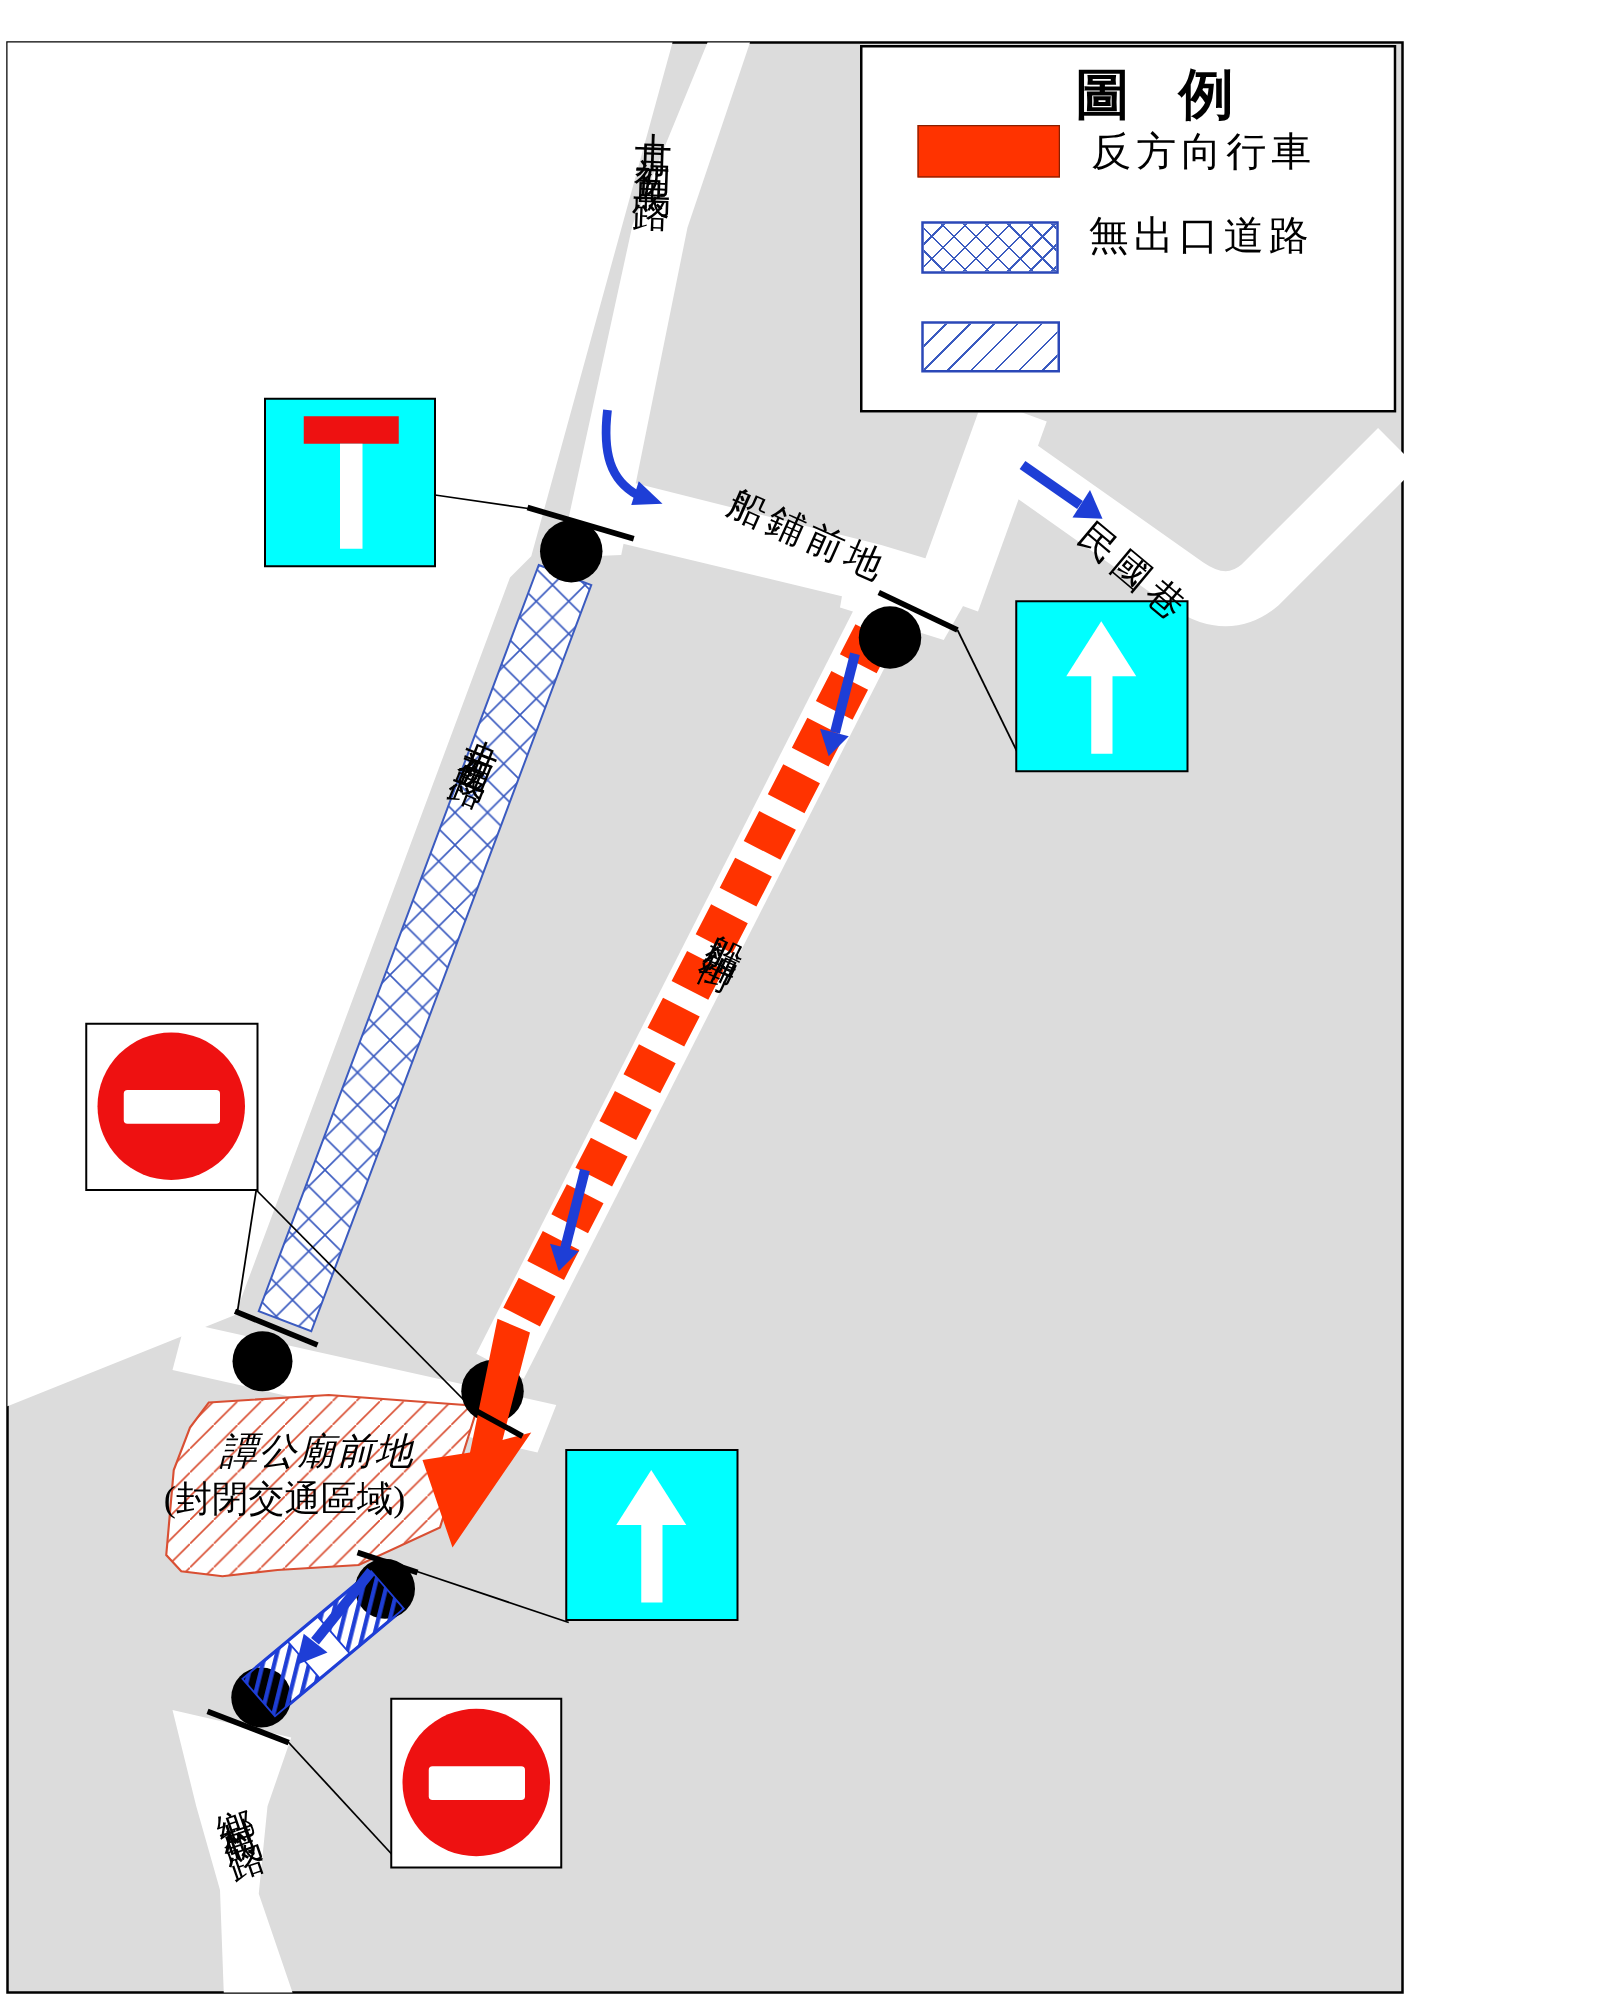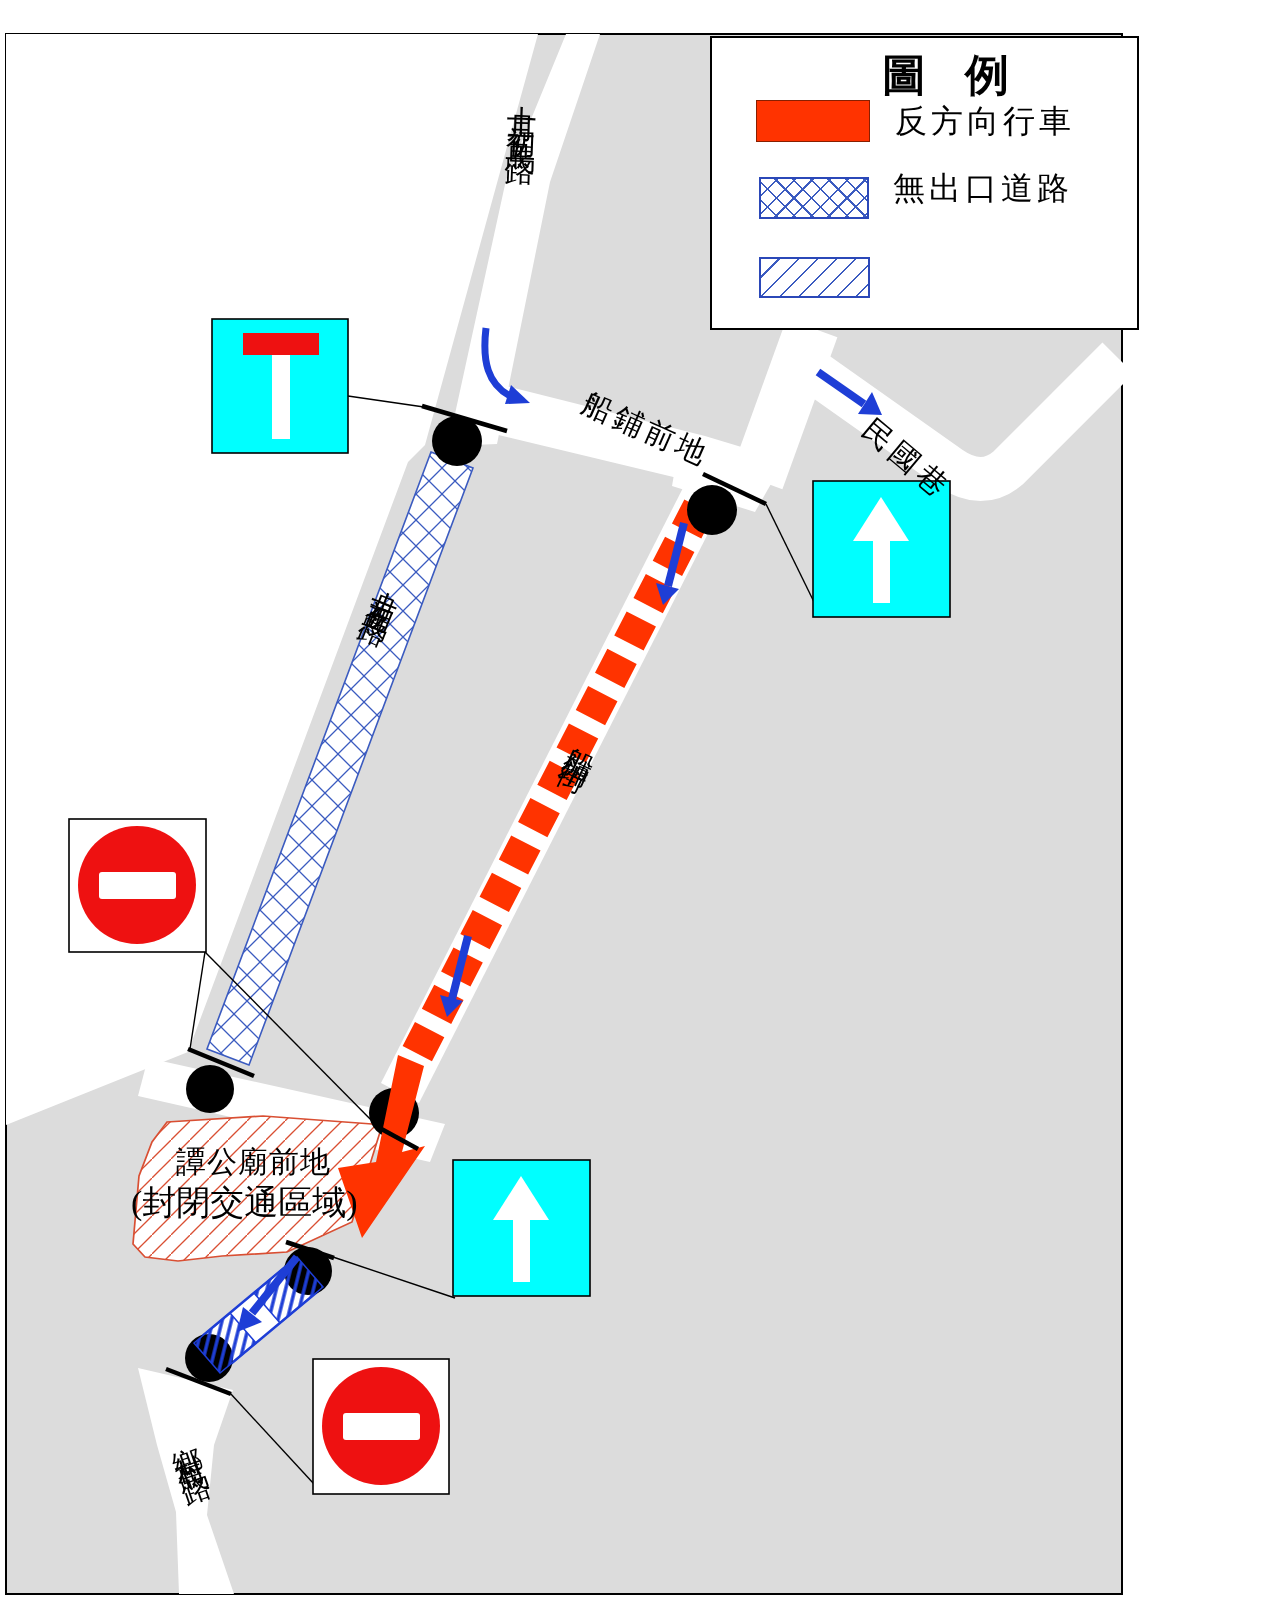--- a/index.html
+++ b/index.html
@@ -13,26 +13,26 @@
 
   .maplabel { position:absolute; z-index:2; white-space:nowrap; line-height:1; }
   .vlabel { writing-mode:vertical-rl; text-orientation:upright; }
 
   #lbl-road-north   { left:508px; top:82px;  font-size:30px; letter-spacing:10px; transform:rotate(2deg);  transform-origin:50% 0; }
   #lbl-road-south   { left:383px; top:571px; font-size:28px; letter-spacing:6px;  transform:rotate(22deg); transform-origin:50% 0; }
   #lbl-syunpougaai  { left:580px; top:730px; font-size:29px; letter-spacing:8px;  transform:rotate(25deg); transform-origin:50% 0; }
   #lbl-heongcyun    { left:160px; top:1426px;font-size:29px; letter-spacing:10px; transform:rotate(-19deg);transform-origin:50% 0; }
   #lbl-syunpoucindei{ left:590px; top:388px; font-size:30px; letter-spacing:4px;  transform:rotate(24deg); transform-origin:0 0; }
   #lbl-mangwokhong  { left:876px; top:414px; font-size:30px; letter-spacing:5px;  transform:rotate(40deg); transform-origin:0 0; }
-  #lbl-plaza-name   { left:176px; top:1147px;font-size:30px; letter-spacing:1px; }
-  #lbl-plaza-note   { left:131px; top:1186px;font-size:34px; }
+  #lbl-plaza-name   { left:176px; top:1147px;font-size:30px; letter-spacing:1px;font-style:italic; }
+  #lbl-plaza-note   { left:131px; top:1186px;font-size:29px; }
 
   .legend {
     position:absolute; z-index:3; left:688px; top:36px; width:429px; height:294px;
-    background:#ffffff; border:2px solid #000; box-sizing:border-box;margin-left:22px;
+    background:#ffffff; border:2px solid #000; box-sizing:border-box;
   }
   .legend-title { position:absolute; left:170px; top:8px; font-size:44px; font-weight:bold; letter-spacing:14px; white-space:nowrap; }
   .legend-label { position:absolute; font-size:32px; letter-spacing:4px; white-space:nowrap; }
   #leg-lab-0 { left:183px; top:62px; }
   #leg-lab-1 { left:181px; top:129px; }
   #leg-lab-2 { left:182px; top:220px; }
   .swatch { position:absolute; box-sizing:border-box; }
   #leg-sw-0 { left:44px; top:62px;  width:114px; height:42px; background:#ff3300; border:1px solid #881f00; }
   #leg-sw-1 { left:47px; top:139px; width:110px; height:42px; border:2px solid #2b48b8;
               background:

